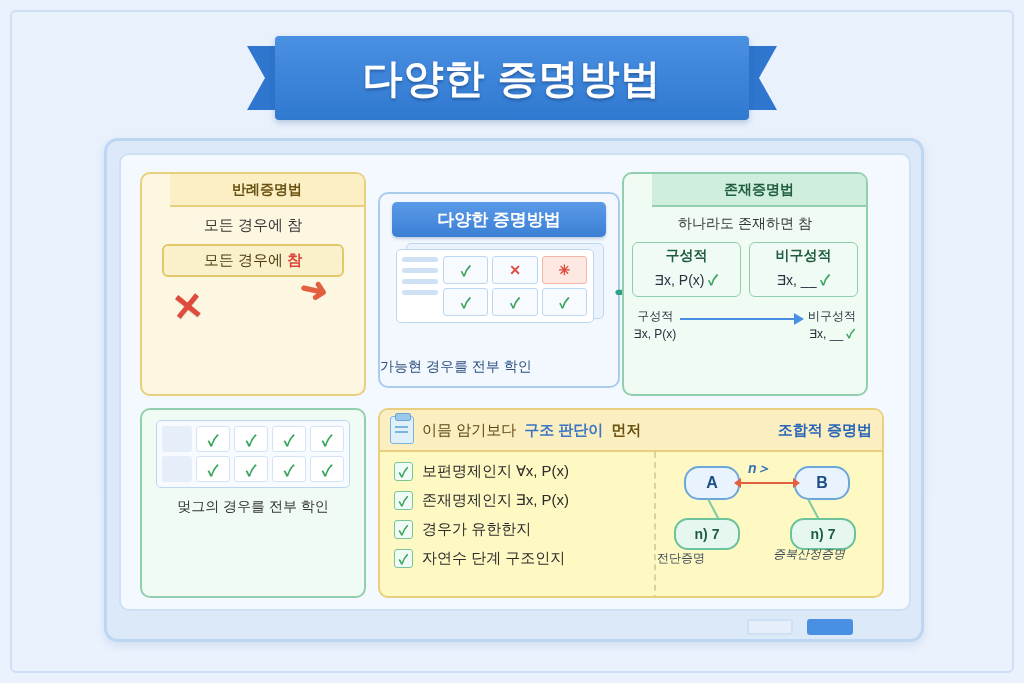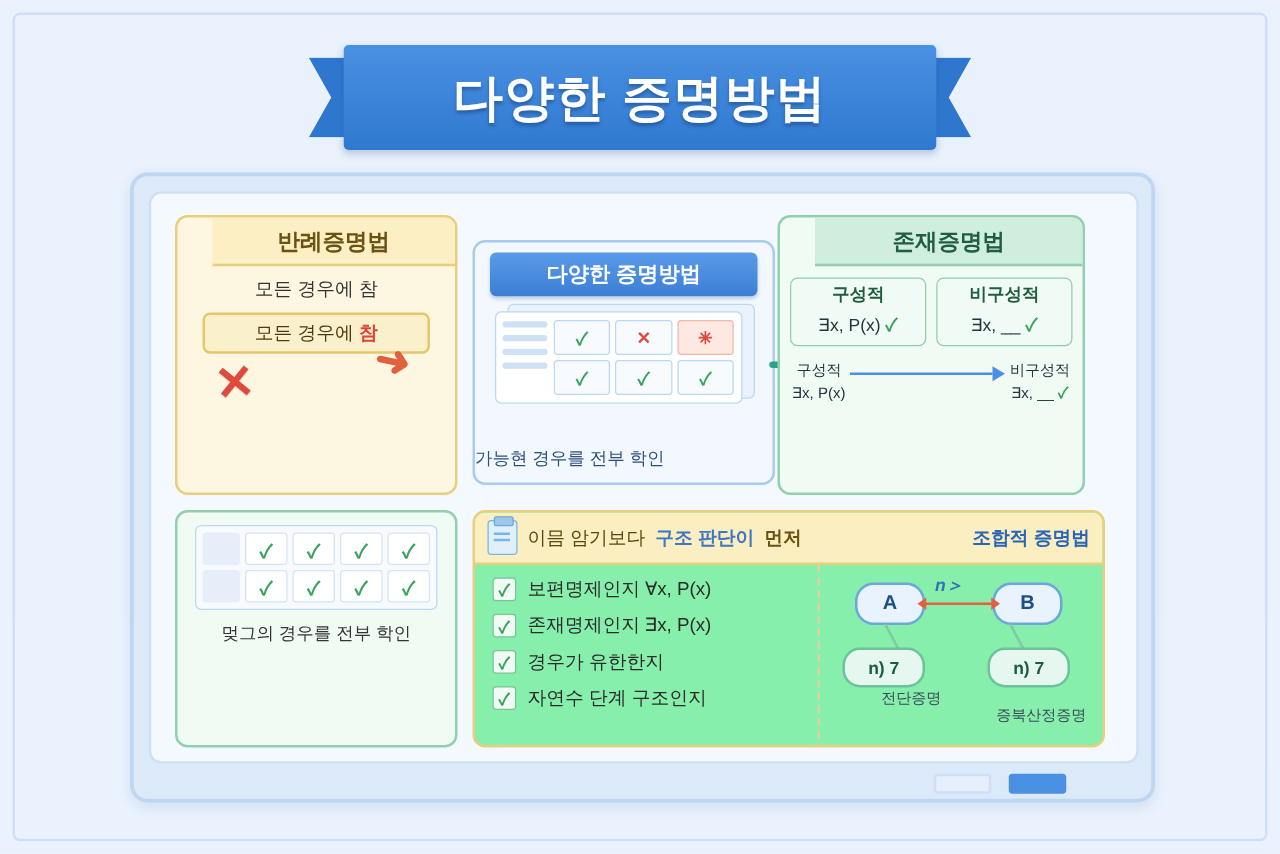--- a/index.html
+++ b/index.html
@@ -100,21 +100,21 @@
   
   .card {
     position: absolute;
     border-radius: 10px;
     box-sizing: border-box;
     overflow: hidden;
   }
   .card-head {
     text-align: center;
     font-weight: bold;
-    font-size: 18px;
+    font-size: 14px;
     padding: 7px 0 6px;
     box-sizing: border-box;
     margin-left: 28px;
   }
 
   
   .c-yellow { background: #fdf6e0; border: 2px solid #e8cf7e; }
   .c-yellow .card-head { background: #fbefc3; color: #6a5312; border-bottom: 2px solid #e8cf7e; }
   
   .c-green { background: #f0fbf4; border: 2px solid #92cfae; }
@@ -323,21 +323,21 @@
   }
   #card-all .cap {
     text-align: center; font-size: 14px; color: #333; margin-top: 10px;
   }
   #card-all .formula {
     text-align: center; font-size: 19px; color: #1d2f42; margin-top: 8px; font-weight: bold;
   }
 
   
   #card-comb { left: 378px; top: 408px; width: 506px; height: 190px; }
-  #card-comb { background: #86efac; border: 2px solid #e8cf7e; }
+  #card-comb { background: #fef9c3; border: 2px solid #e8cf7e; }
   .comb-head {
     background: #fbeec0;
     border-bottom: 2px solid #e8cf7e;
     display: flex;
     align-items: center;
     gap: 8px;
     padding: 6px 10px;
     box-sizing: border-box;
     font-size: 15px;
     color: #5a4710;
@@ -423,24 +423,24 @@
     display: flex; align-items: center; justify-content: center;
     font-size: 14px; font-weight: bold; color: #1d5c40;
   }
   #node-c { left: 18px; top: 66px; }
   #node-d { left: 134px; top: 66px; }
   .node-cap {
     position: absolute;
     font-size: 12px;
     color: #3b4a59;
     width: 96px;
-    text-align: right;
+    text-align: left;
   }
   #cap-c { left: 1px; top: 98px; }
-  #cap-d { left: 117px; top: 112px; }
+  #cap-d { left: 117px; top: 94px; font-style: italic; }
   .nlabel {
     position: absolute;
     left: 92px; top: 8px;
     font-size: 14px;
     font-style: italic;
     font-weight: bold;
     color: #3470b8;
   }
   .dbl-arrow {
     position: absolute;
@@ -526,20 +526,21 @@
       </div>
     </div>
     <div class="caption">가능현 경우를 전부 학인</div>
   </div>
 
   <div class="arrow" id="arrow-left">➜</div>
   <div class="arrow" id="arrow-right">➜</div>
 
   <div class="card c-green" id="card-exist">
     <div class="card-head">존재증명법</div>
+    <div class="sub">하나라도 존재하면 참</div>
     <div class="two-col">
       <div class="col-box">
         <div class="t">구성적</div>
         <div class="f">
           <span>∃x, P(x)</span>
           <span class="tick">✓</span>
         </div>
       </div>
       <div class="col-box">
         <div class="t">비구성적</div>

